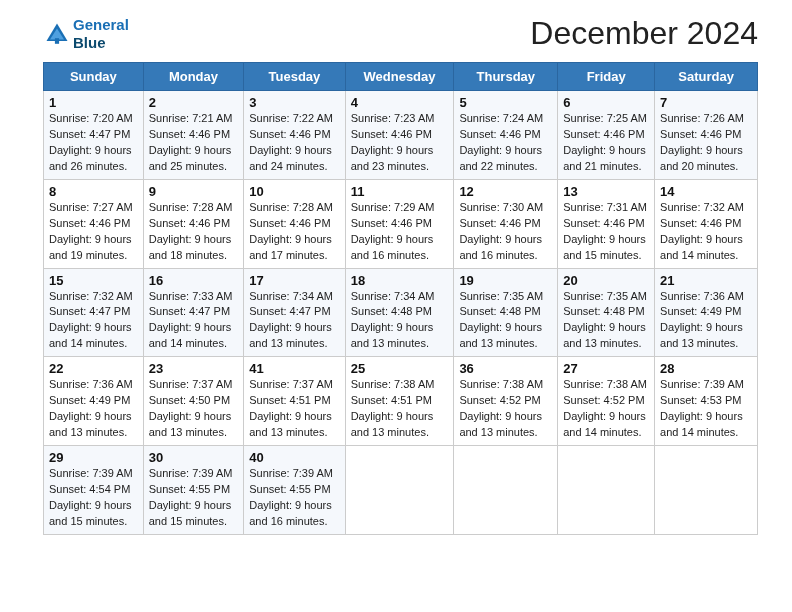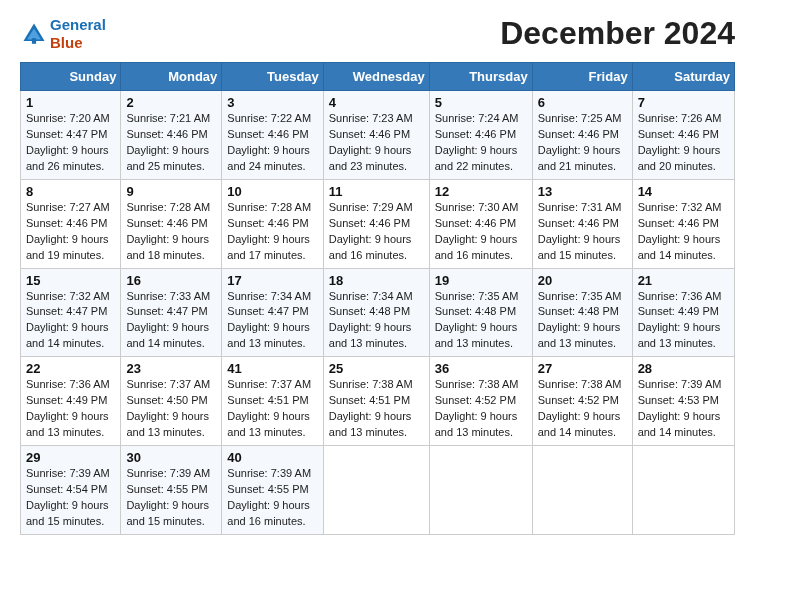--- a/index.html
+++ b/index.html
@@ -8,20 +8,21 @@
       background: #fff;
       width: 792px;
       height: 612px;
       overflow: hidden;
     }
     .page {
       width: 755px;
       min-height: 612px;
       padding: 16px 20px 10px 20px;
       background: #fff;
+      margin-left: 23px;
     }
     .header {
       display: flex;
       justify-content: space-between;
       align-items: flex-start;
       margin-bottom: 10px;
     }
     .logo {
       display: flex;
       align-items: center;
@@ -38,41 +39,41 @@
     .logo-icon {
       width: 28px;
       height: 28px;
       margin-right: 2px;
     }
     .title-area {
       text-align: right;
     }
     .month-title {
       font-size: 32px;
-      font-weight: bold;
+      font-weight: normal;
       color: #222;
       line-height: 1.1;
     }
     .location {
       font-size: 14px;
       color: #444;
       text-align: right;
     }
     .calendar-table {
       width: 100%;
       border-collapse: collapse;
       font-size: 11px;
     }
     .calendar-table thead tr th {
       background: #3579b8;
       color: #fff;
       font-size: 13px;
       font-weight: bold;
-      padding: 6px 4px;
-      text-align: right;
+      padding: 6px 14px;
+      text-align: center;
       border: 1px solid #2a66a0;
     }
     .calendar-table tbody tr td {
       vertical-align: top;
       border: 1px solid #ccc;
       padding: 4px 5px;
       min-height: 70px;
       width: 113px;
       background: #fff;
     }
@@ -105,21 +106,21 @@
 <div class="page">
   <div class="header">
     <div class="logo">
       <svg class="logo-icon" viewBox="0 0 40 40">
         <polygon points="20,5 35,30 5,30" fill="#1a6fb5"></polygon>
         <polygon points="20,12 30,28 10,28" fill="#4fa0e0"></polygon>
         <rect x="17" y="26" width="6" height="8" fill="#1a6fb5"></rect>
       </svg>
       <div class="logo-text">
         <span>General</span><br>
-        <span style="color:#c2410c;">Blue</span>
+        <span style="color:#0c4a6e;">Blue</span>
       </div>
     </div>
     <div class="title-area">
       <div class="month-title">December 2024</div>
     </div>
   </div>
 
   <table class="calendar-table">
     <thead>
       <tr id="weekday-header">

